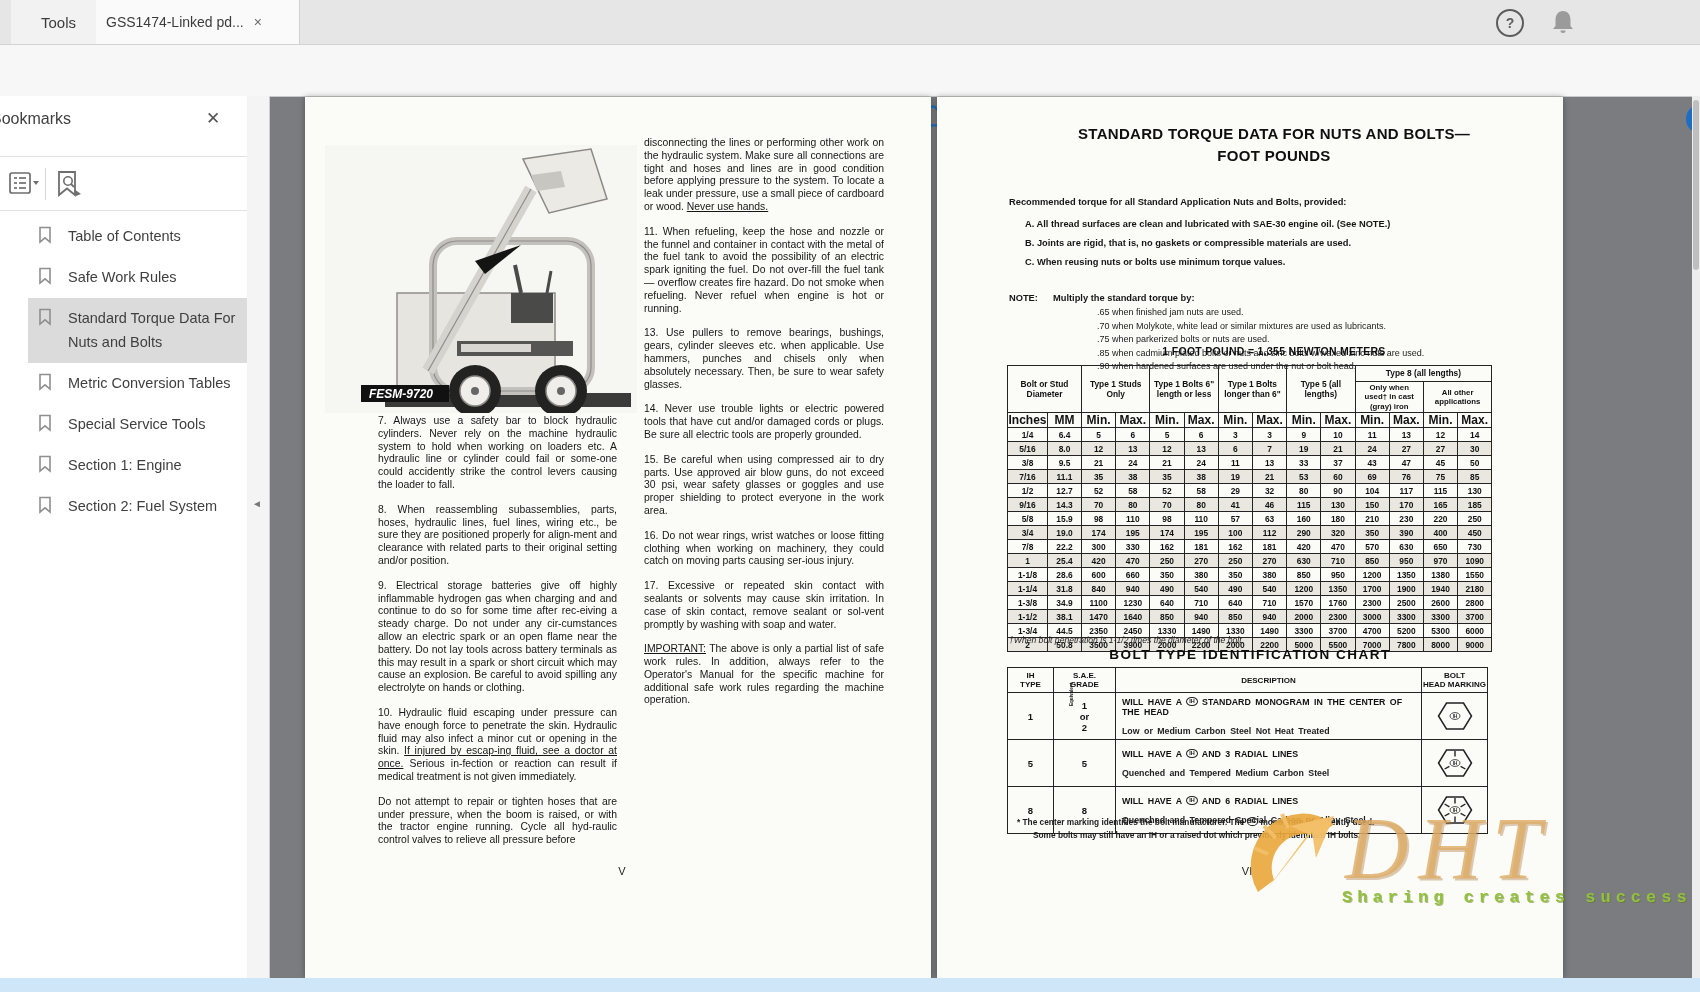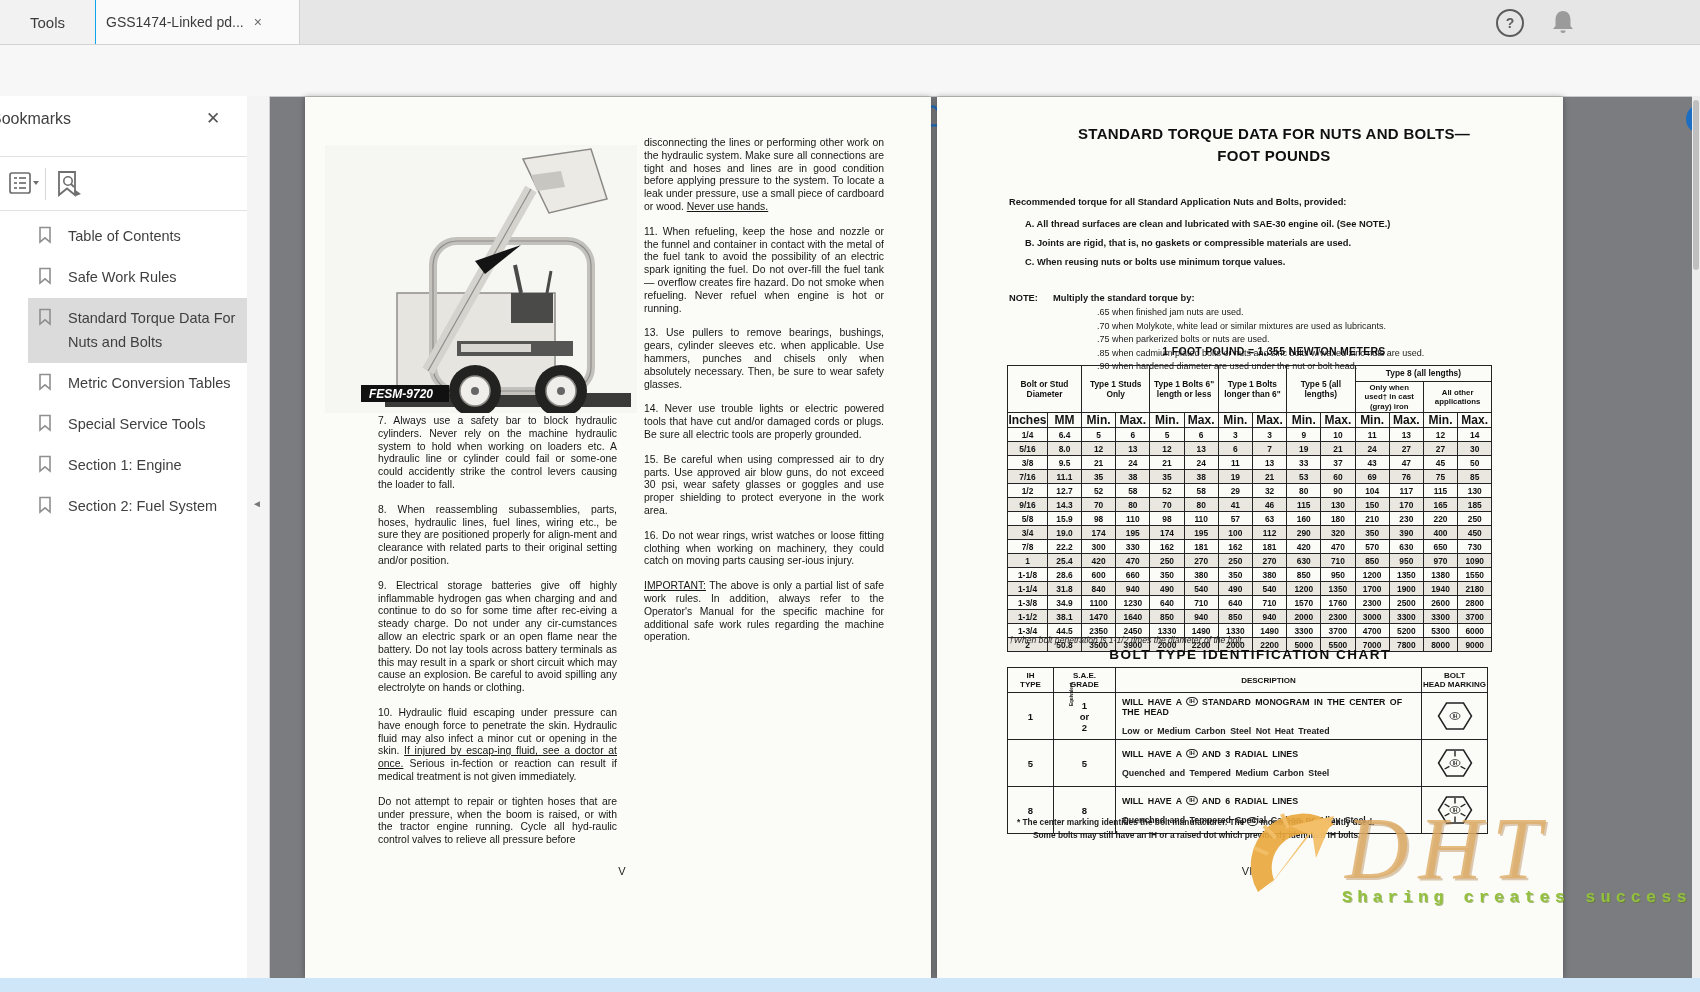--- a/index.html
+++ b/index.html
@@ -1,20 +1,20 @@
 <!DOCTYPE html>
 <html><head>
 <meta charset="utf-8">
 <style>
   html,body{margin:0;padding:0;background:#9a9a9a;}
   #app{position:relative;width:1700px;height:992px;overflow:hidden;background:#7a7c7f;
        font-family:"Liberation Sans",sans-serif;-webkit-font-smoothing:antialiased;}
   
   .tabbar{position:absolute;left:0;top:0;width:1700px;height:44px;background:#e6e6e6;border-bottom:1px solid #d2d2d2;}
-  .tools-tab{position:absolute;left:0;top:0;width:95px;height:44px;background:#f2f2f2;border-right:4px solid #0ea5e9;
+  .tools-tab{position:absolute;left:11px;top:0;width:95px;height:44px;background:#f2f2f2;border-right:4px solid #0ea5e9;
              display:flex;align-items:center;justify-content:center;font-size:15px;color:#3c3c3c;}
   .doc-tab{position:absolute;left:96px;top:0;width:204px;height:44px;background:#fafafa;border-right:1px solid #d0d0d0;
            display:flex;align-items:center;gap:8px;padding:0 10px;box-sizing:border-box;font-size:14px;color:#3c3c3c;}
   .doc-tab .close{color:#6b6b6b;font-size:14px;margin-left:2px;}
   .help-badge{position:absolute;left:1496px;top:9px;width:24px;height:24px;border:2px solid #5c5c5c;border-radius:50%;
               display:flex;align-items:center;justify-content:center;font-weight:bold;font-size:14px;color:#5c5c5c;}
   .bell{position:absolute;left:1550px;top:8px;}
   .toolbar{position:absolute;left:0;top:45px;width:1700px;height:51px;background:#f7f7f7;border-bottom:1px solid #c9c9c9;}
   .tb-ic{position:absolute;top:57px;width:30px;height:28px;display:flex;align-items:center;justify-content:center;}
   .pg-num{position:absolute;left:733px;top:57px;width:38px;height:26px;text-align:center;font-size:15px;color:#333;
@@ -290,20 +290,21 @@
         <p class="para"><span>10.  Hydraulic fluid escaping under pressure can have enough force to penetrate the skin. Hydraulic fluid may also infect a minor cut or opening in the skin.  </span><span class="u">If injured by escap-ing fluid, see a doctor at once.</span><span>  Serious in-fection or reaction can result if medical treatment is not given immediately.</span></p>
         <p class="para"><span>Do not attempt to repair or tighten hoses that are under pressure, when the boom is raised, or with the tractor engine running.  Cycle all hyd-raulic control valves to relieve all pressure before</span></p>
       </div>
     <div class="col" id="lp-col2">
         <p class="para"><span>disconnecting the lines or performing other work on the hydraulic system.  Make sure all connections are tight and hoses and lines are in good condition before applying pressure to the system.  To locate a leak under pressure, use a small piece of cardboard or wood.  </span><span class="u">Never use hands.</span></p>
         <p class="para"><span>11.  When refueling, keep the hose and nozzle or the funnel and container in contact with the metal of the fuel tank to avoid the possibility of an electric spark igniting the fuel.  Do not over-fill the fuel tank — overflow creates fire hazard.  Do not smoke when refueling.  Never refuel when engine is hot or running.</span></p>
         <p class="para"><span>13.  Use pullers to remove bearings, bushings, gears, cylinder sleeves etc. when applicable.  Use hammers, punches and chisels only when absolutely necessary.  Then, be sure to wear safety glasses.</span></p>
         <p class="para"><span>14.  Never use trouble lights or electric powered tools that have cut and/or damaged cords or plugs.  Be sure all electric tools are properly grounded.</span></p>
         <p class="para"><span>15.  Be careful when using compressed air to dry parts.  Use approved air blow guns, do not exceed 30 psi, wear safety glasses or goggles and use proper shielding to protect everyone in the work area.</span></p>
         <p class="para"><span>16.  Do not wear rings, wrist watches or loose fitting clothing when working on machinery, they could catch on moving parts causing ser-ious injury.</span></p>
+        <p class="para"><span>17.  Excessive or repeated skin contact with sealants or solvents may cause skin irritation.  In case of skin contact, remove sealant or sol-vent promptly by washing with soap and water.</span></p>
         <p class="para"><span class="u">IMPORTANT:</span><span>  The above is only a partial list of safe work rules.  In addition, always refer to the Operator's Manual for the specific machine for additional safe work rules regarding the machine operation.</span></p>
       </div>
     <div class="pagenum" style="left:297px;top:768px">V</div>
   </div>
 
   <div class="page" id="page-right">
     <div class="rp-title" style="top:28px">STANDARD TORQUE DATA FOR NUTS AND BOLTS—</div>
     <div class="rp-title" style="top:50px">FOOT POUNDS</div>
     <div class="rp-small" style="left:66px;top:100px">Recommended torque for all  Standard Application Nuts and Bolts, provided:</div>
     <div id="provisions" style="position:absolute;left:88px;top:122px">
@@ -311,21 +312,21 @@
         <div class="prov-line">B.   Joints are rigid, that is, no gaskets or compressible materials are used.</div>
         <div class="prov-line">C.   When reusing nuts or bolts use minimum torque values.</div>
       </div>
     <div class="rp-small" style="left:66px;top:196px">NOTE:</div>
     <div class="rp-small" style="left:110px;top:196px">Multiply the standard torque by:</div>
     <div id="note-items" style="position:absolute;left:160px;top:210px">
         <div class="note-line">.65   when finished jam nuts are used.</div>
         <div class="note-line">.70   when Molykote, white lead or similar mixtures are used as lubricants.</div>
         <div class="note-line">.75   when parkerized bolts or nuts are used.</div>
         <div class="note-line">.85   when cadmium plated bolts or nuts and zinc bolts w/waxed zinc nuts are used.</div>
-        <div class="note-line">.90   when hardened diameter are used under the nut or bolt head.</div>
+        <div class="note-line">.90   when hardened surfaces are used under the nut or bolt head.</div>
       </div>
     <div class="rp-title" style="top:248px;font-size:10.5px">1 FOOT POUND = 1.355 NEWTON METERS</div>
 
     <table class="torque">
       <colgroup>
           <col style="width:40px">
           <col style="width:34px">
           <col span="12" style="width:34.2px">
         </colgroup>
       <thead id="torque-head">

